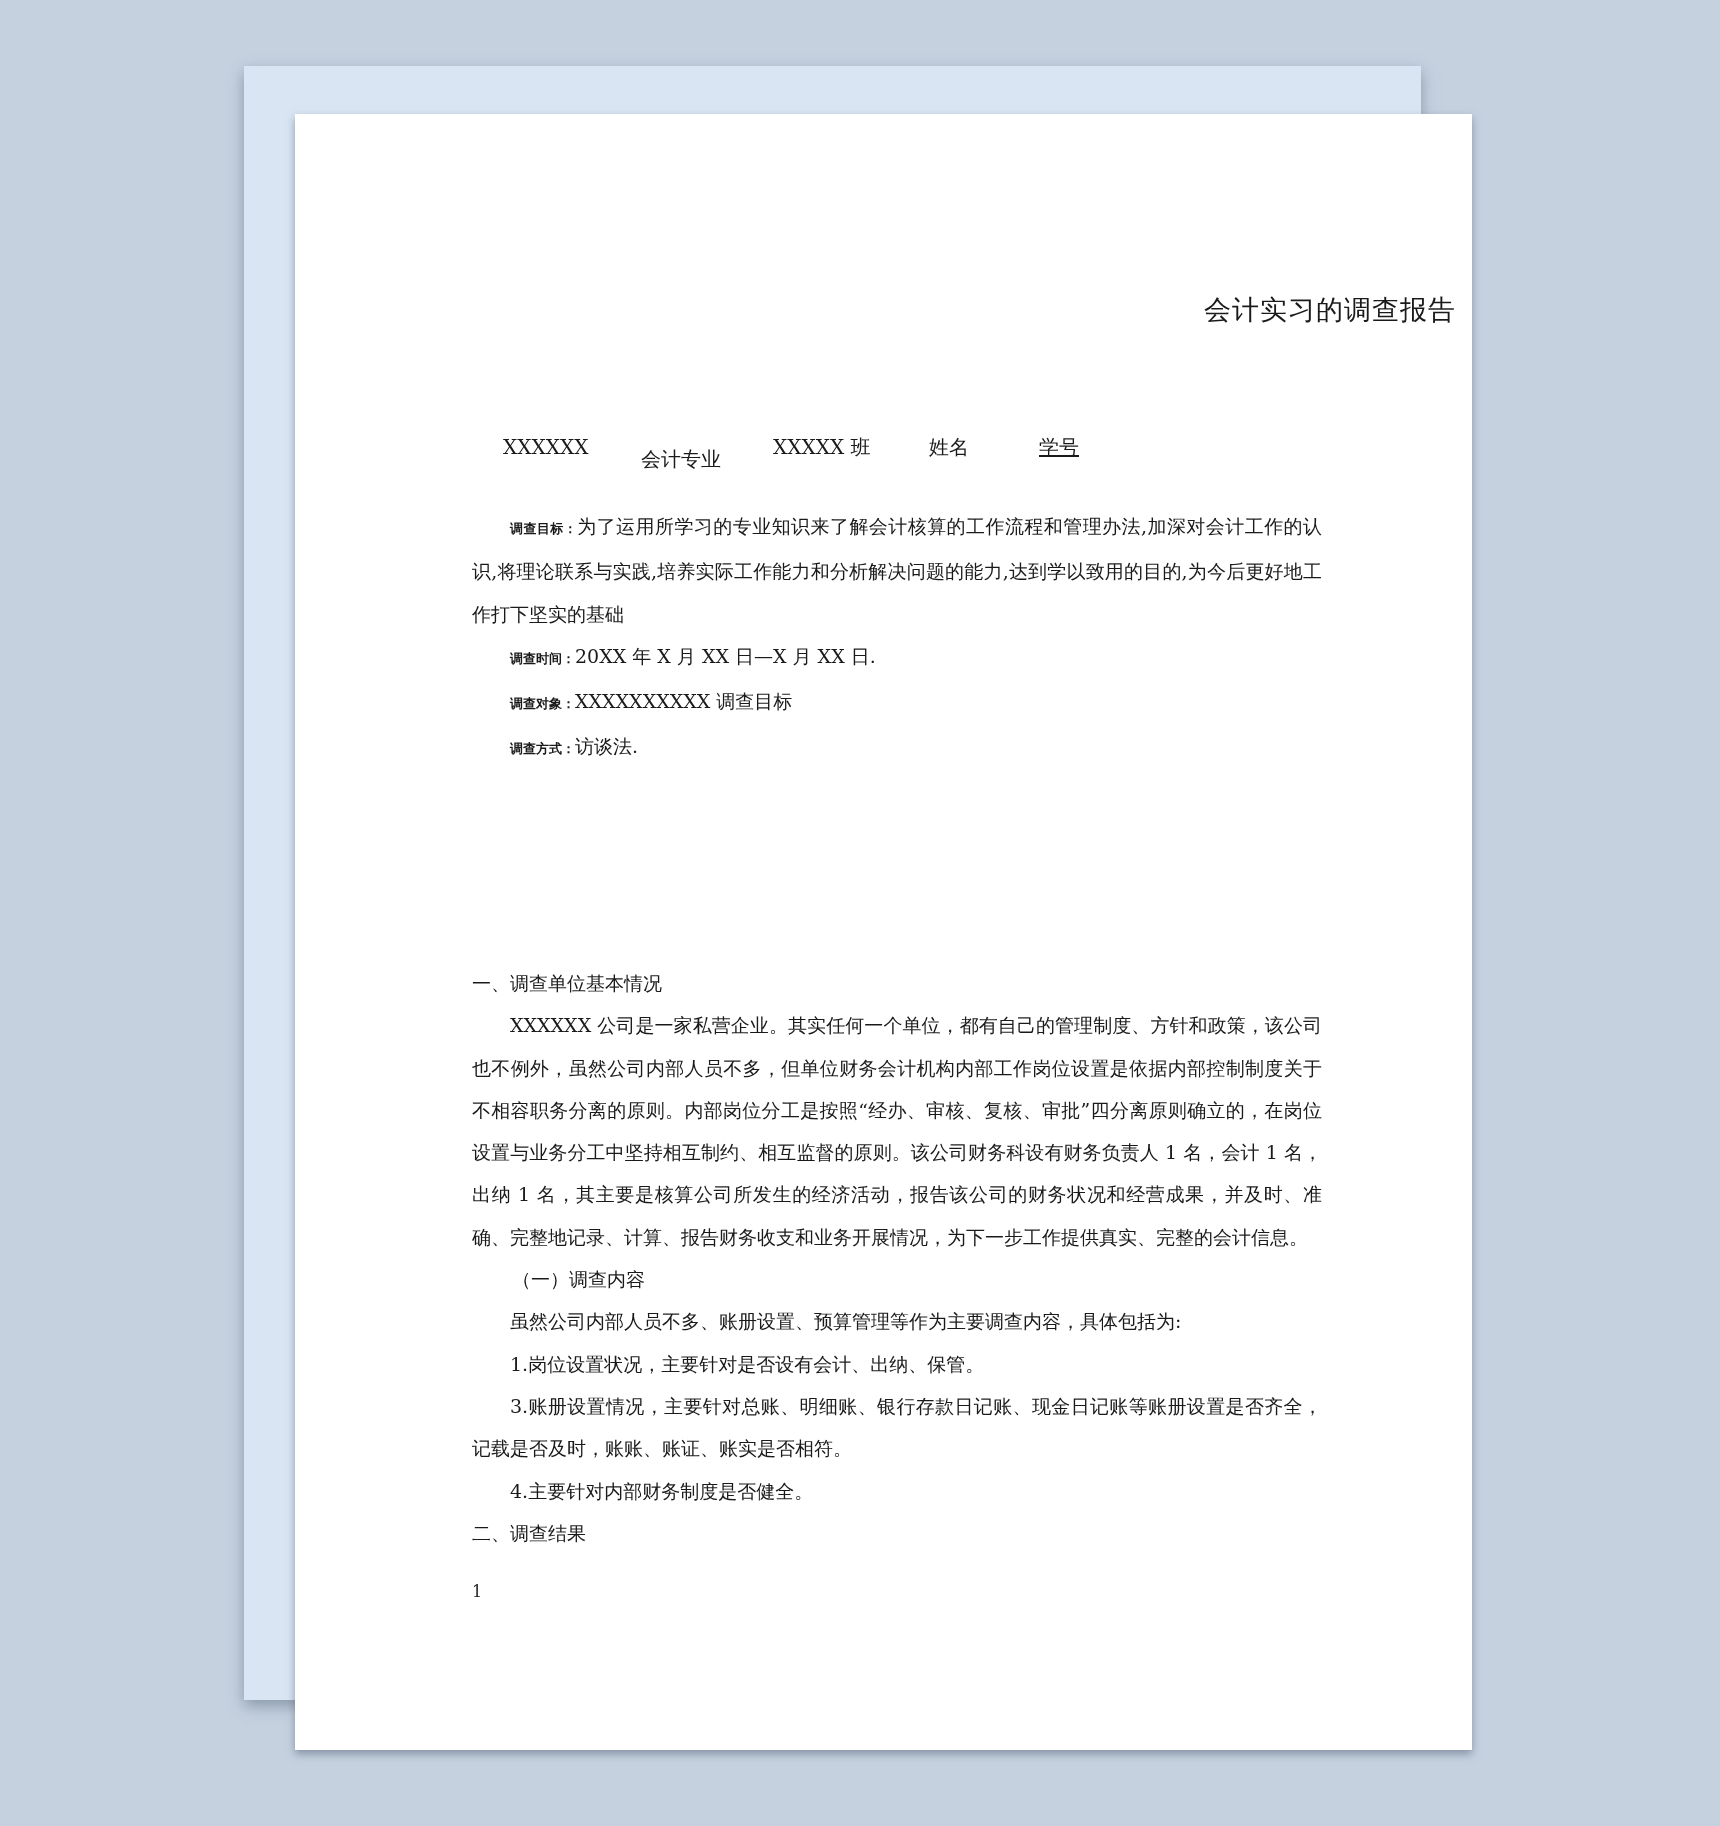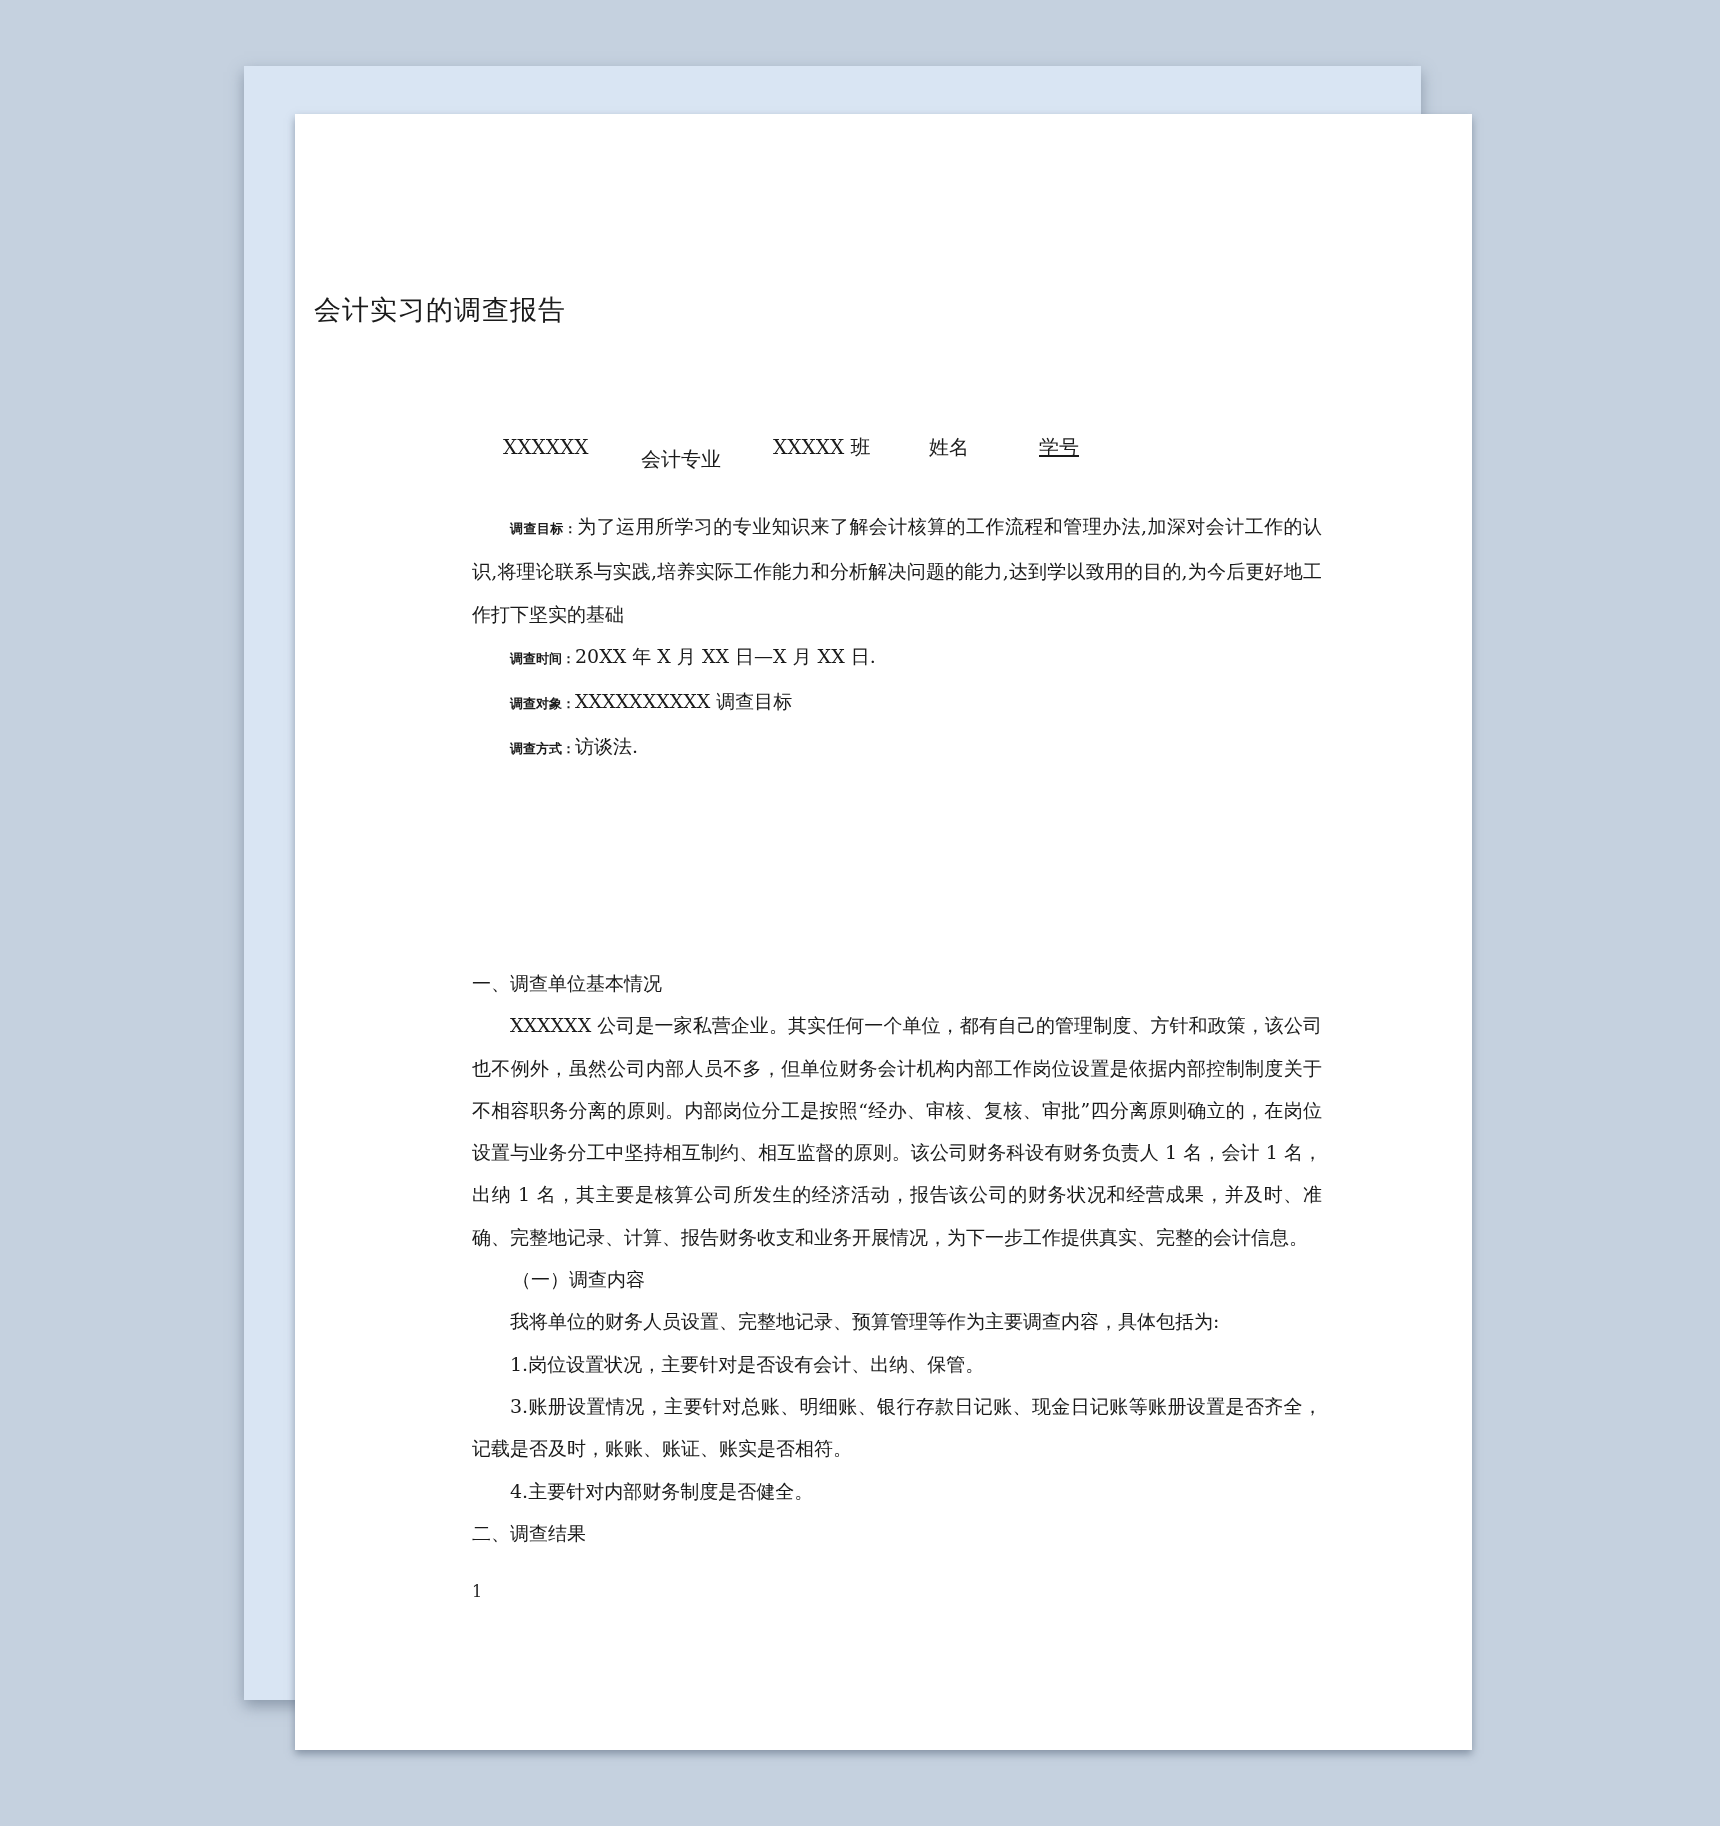--- a/index.html
+++ b/index.html
@@ -17,23 +17,23 @@
     box-shadow: 0 6px 14px rgba(90,105,125,0.55);
   }
   .front-page {
     position: absolute; left: 295px; top: 114px;
     width: 1177px; height: 1636px;
     background: #ffffff;
     box-shadow: 0 4px 8px rgba(90,105,125,0.6);
   }
   .title {
     position: absolute; left: 0; right: 16px; top: 178px;
-    text-align: left;
+    text-align: right;
     font-family: "DejaVu Sans", "Liberation Sans", sans-serif;
-    font-size: 27px; letter-spacing: 1px; padding-left: 19px;
+    font-size: 27px; letter-spacing: 1px;
   }
   .info-row {
     position: absolute; top: 318px; left: 208px; right: 0;
     font-size: 20px; height: 30px; line-height: 30px;
   }
   .info-row span { position: absolute; top: 0; white-space: nowrap; }
   .info-row .x1 { left: 0; }
   .info-row .x2 { left: 138px; margin-top: 12px; }
   .info-row .x3 { left: 270px; }
   .info-row .x4 { left: 426px; }
@@ -77,21 +77,21 @@
     <p class="p indent"><span class="label">调查目标：</span><span>为了运用所学习的专业知识来了解会计核算的工作流程和管理办法,加深对会计工作的认识,将理论联系与实践,培养实际工作能力和分析解决问题的能力,达到学以致用的目的,为今后更好地工作打下坚实的基础</span></p>
     <p class="p indent"><span class="label">调查时间：</span><span>20XX 年 X 月 XX 日—X 月 XX 日.</span></p>
     <p class="p indent"><span class="label">调查对象：</span><span>XXXXXXXXXX 调查目标</span></p>
     <p class="p indent"><span class="label">调查方式：</span><span>访谈法.</span></p>
   </div>
 
   <div class="body-block sec-block">
     <p class="p">一、调查单位基本情况</p>
     <p class="p indent">XXXXXX 公司是一家私营企业。其实任何一个单位，都有自己的管理制度、方针和政策，该公司也不例外，虽然公司内部人员不多，但单位财务会计机构内部工作岗位设置是依据内部控制制度关于不相容职务分离的原则。内部岗位分工是按照“经办、审核、复核、审批”四分离原则确立的，在岗位设置与业务分工中坚持相互制约、相互监督的原则。该公司财务科设有财务负责人 1 名，会计 1 名，出纳 1 名，其主要是核算公司所发生的经济活动，报告该公司的财务状况和经营成果，并及时、准确、完整地记录、计算、报告财务收支和业务开展情况，为下一步工作提供真实、完整的会计信息。</p>
     <p class="p indent2">（一）调查内容</p>
-    <p class="p indent">我将单位的财务人员设置、完整地记录、预算管理等作为主要调查内容，具体包括为:</p>
+    <p class="p indent">虽然公司内部人员不多、账册设置、预算管理等作为主要调查内容，具体包括为:</p>
     <p class="p indent">1.岗位设置状况，主要针对是否设有会计、出纳、保管。</p>
     <p class="p indent">3.账册设置情况，主要针对总账、明细账、银行存款日记账、现金日记账等账册设置是否齐全，记载是否及时，账账、账证、账实是否相符。</p>
     <p class="p indent">4.主要针对内部财务制度是否健全。</p>
     <p class="p">二、调查结果</p>
   </div>
 
   <div class="page-num">1</div>
 </div>
 
 </body></html>

